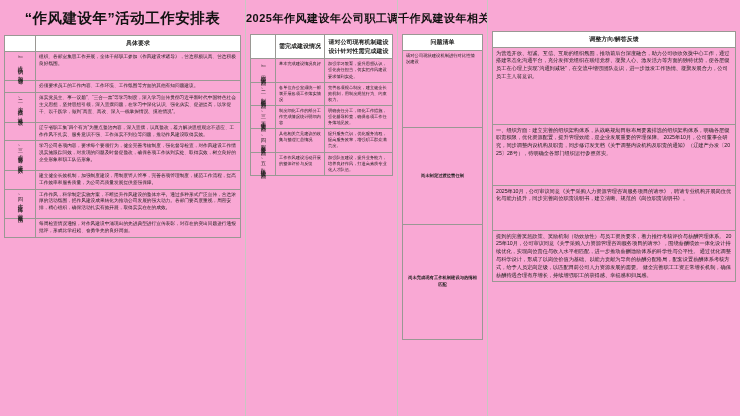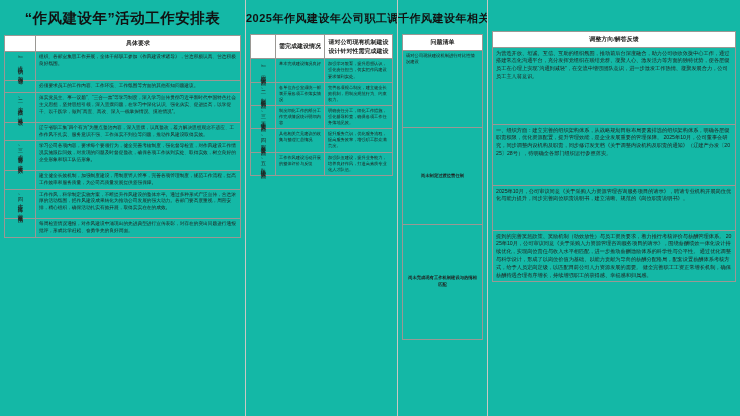--- a/index.html
+++ b/index.html
@@ -8,21 +8,21 @@
     background:#f2f1ee;
     font-family:"Liberation Sans","DejaVu Sans",sans-serif;
     color:#1a1a1a;
   }
   .page{
     width:740px;height:416px;display:flex;flex-direction:row;
     box-sizing:border-box;
   }
   
   .panel{
-    background:#14b8a6;
+    background:#f9a8d4;
     box-sizing:border-box;
     border-right:1px solid #c9c7c2;
     overflow:hidden;
     position:relative;
   }
   .p1{width:246px;}
   .p2{width:152px;}
   .p3{width:90px;}
   .p4{width:252px;border-right:none;}
 

